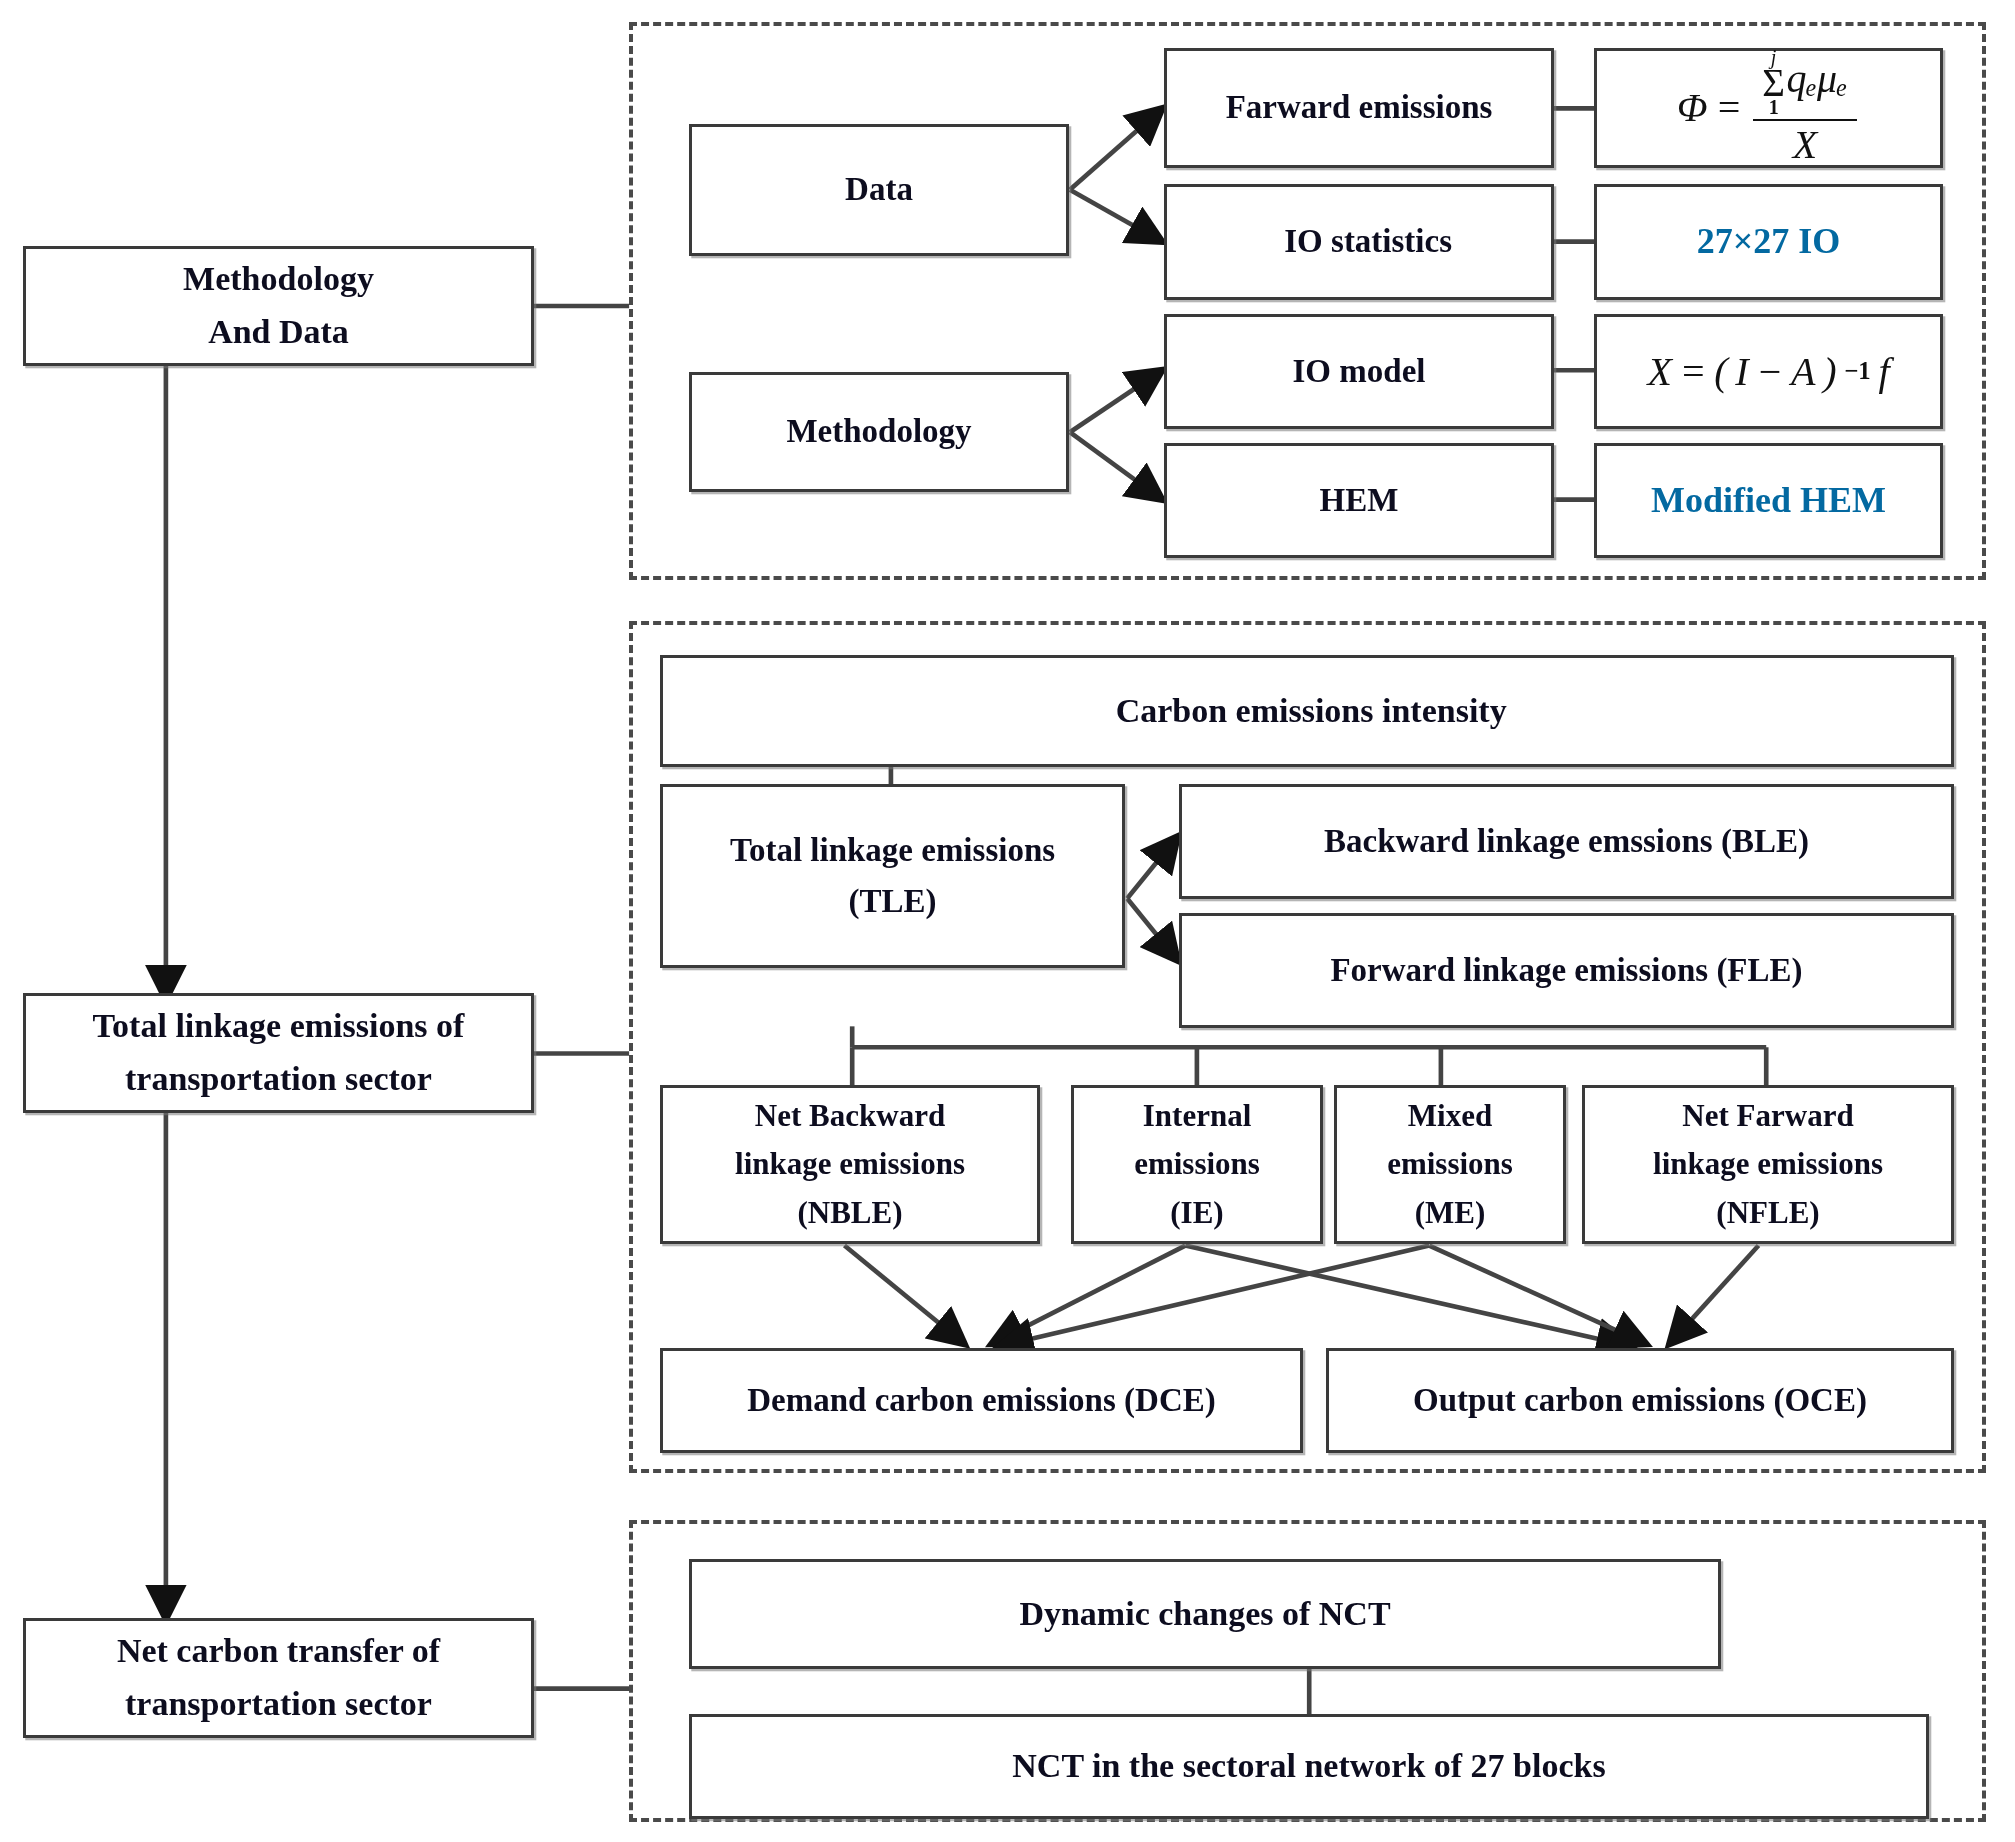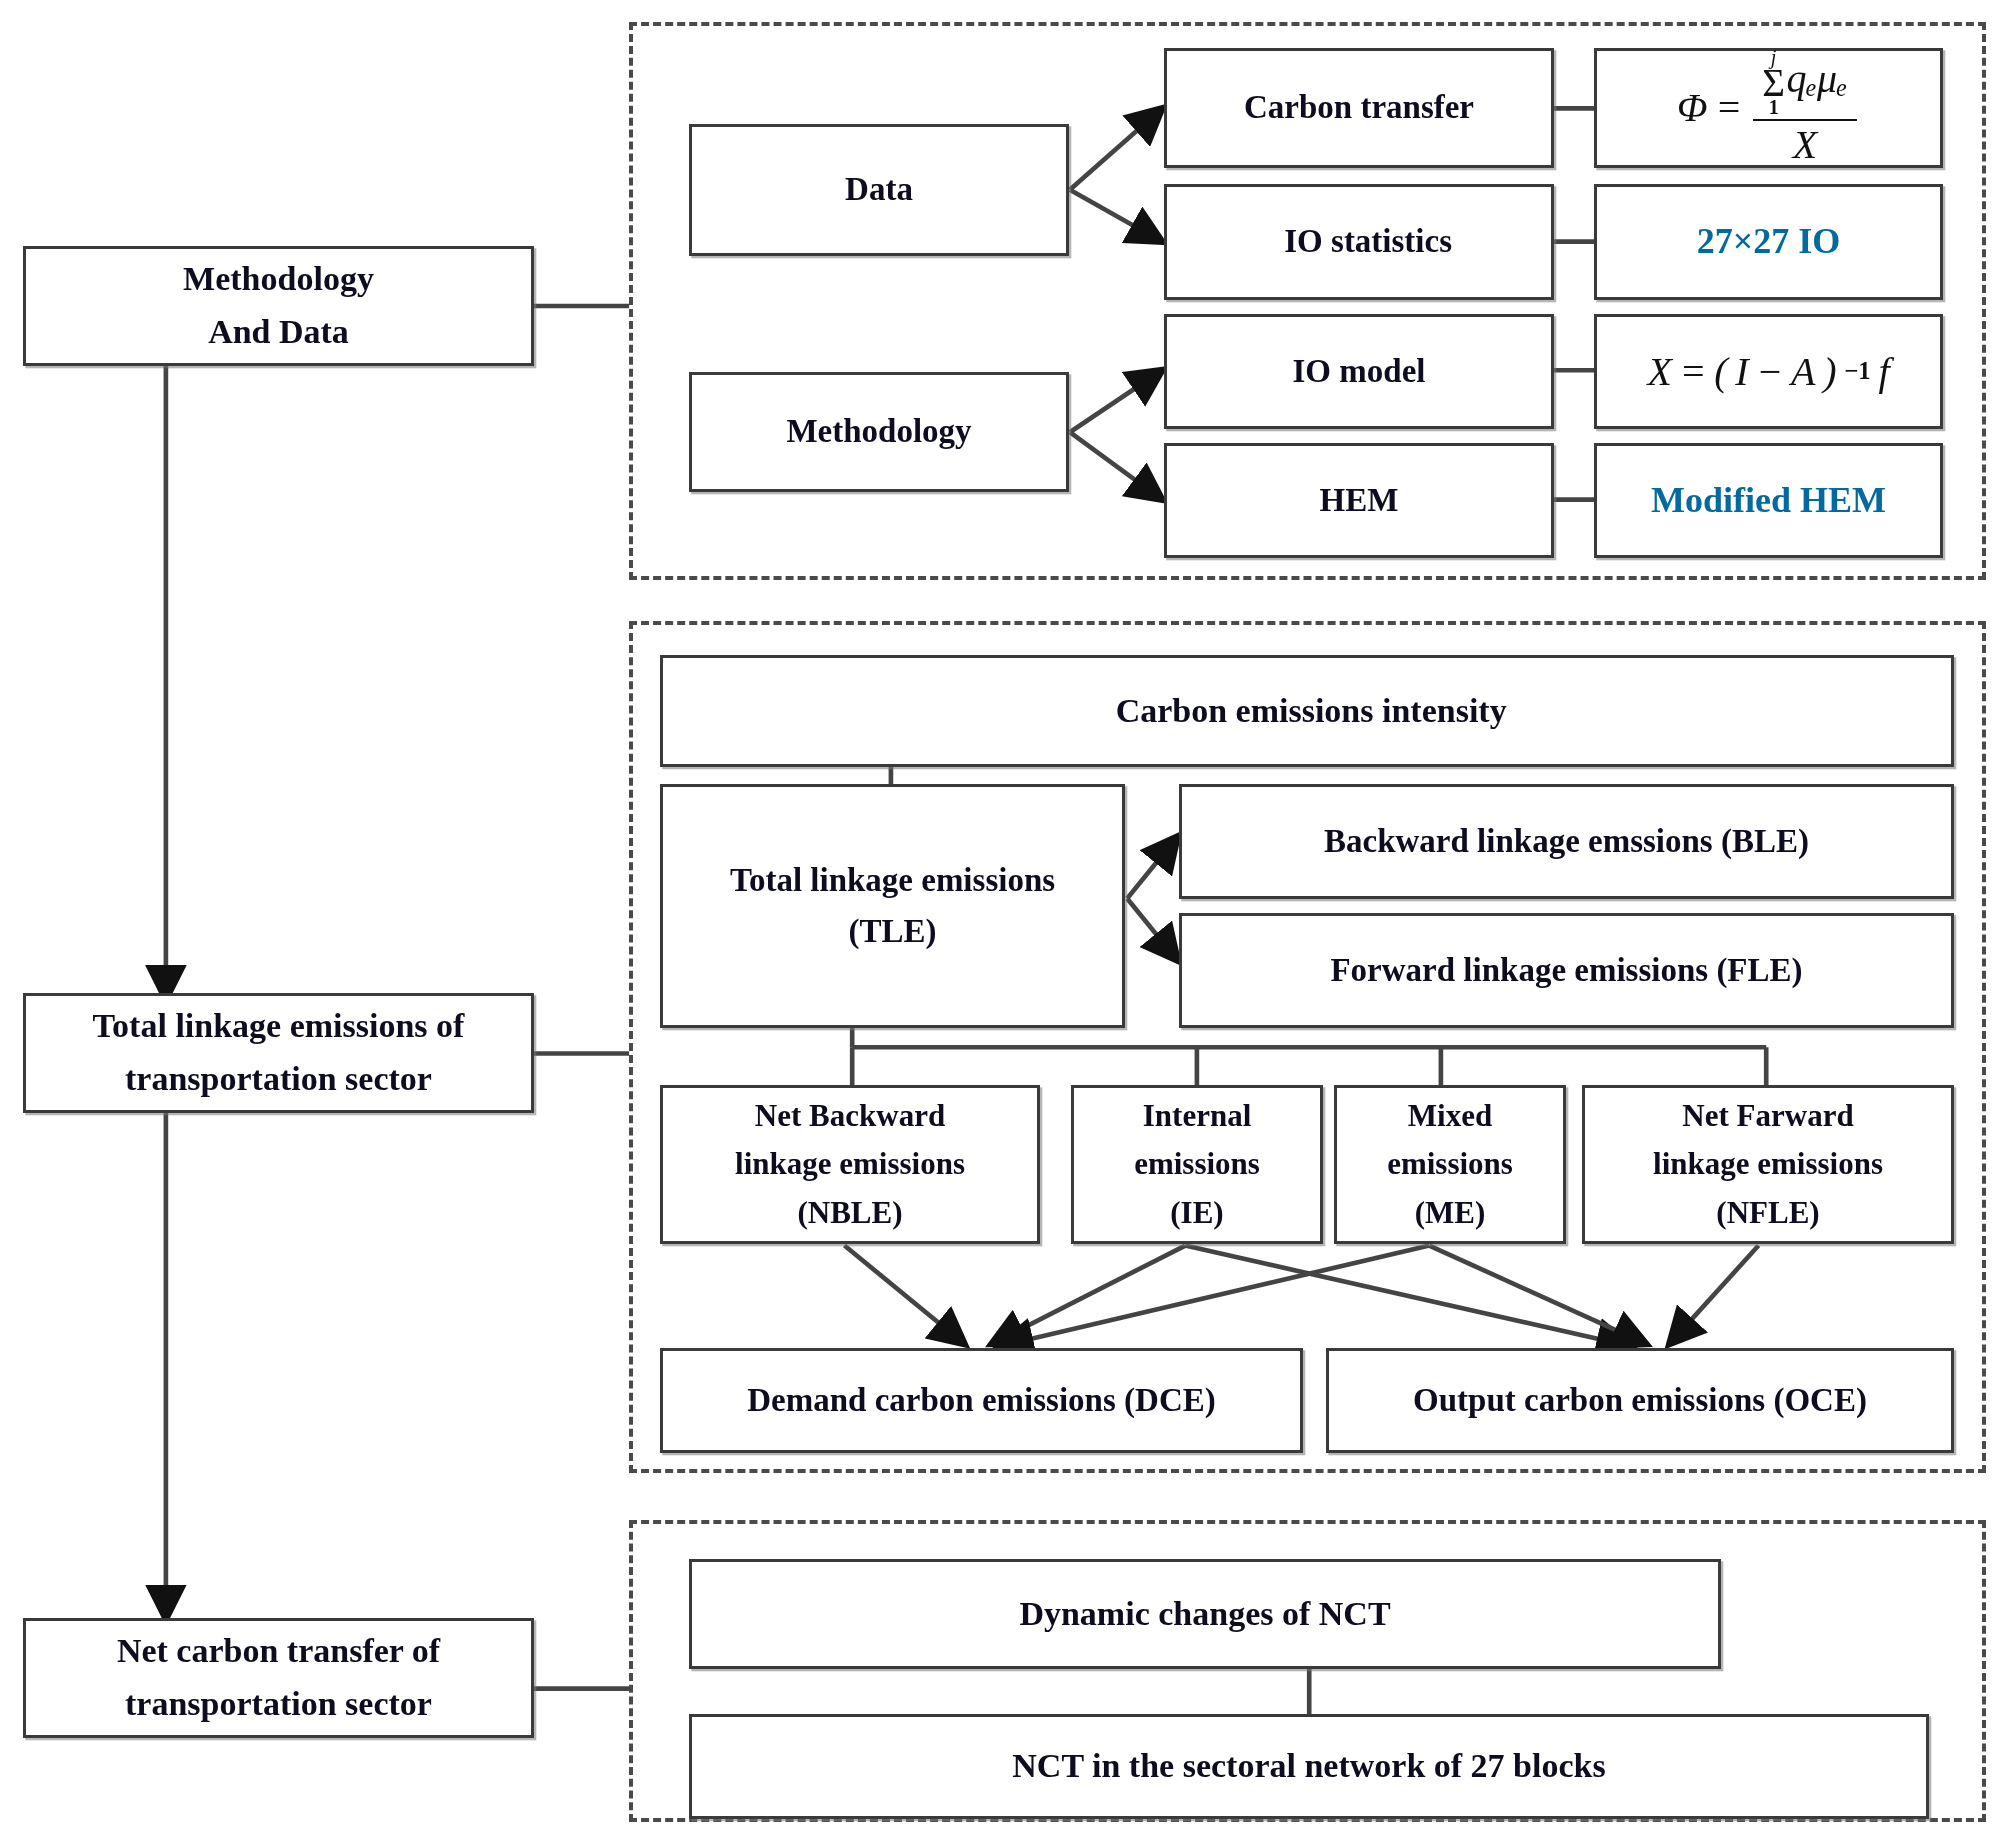--- a/index.html
+++ b/index.html
@@ -189,21 +189,21 @@
 
   <div class="node t-md" style="left:689px; top:124px; width:380px; height:132px;">
     <span>Data</span>
   </div>
 
   <div class="node t-md" style="left:689px; top:372px; width:380px; height:120px;">
     <span>Methodology</span>
   </div>
 
   <div class="node t-md" style="left:1164px; top:48px; width:390px; height:120px;">
-    <span>Carbon transfer</span>
+    <span>Farward emissions</span>
   </div>
 
   <div class="node t-md" style="left:1164px; top:184px; width:390px; height:116px;padding-left:26px;">
     <span>IO statistics</span>
   </div>
 
   <div class="node t-md" style="left:1164px; top:314px; width:390px; height:115px;">
     <span>IO model</span>
   </div>
 
@@ -249,21 +249,21 @@
   <div class="node" style="left:1594px; top:443px; width:349px; height:115px;">
     <span class="plain-bold">Modified HEM</span>
   </div>
 
   <div class="dashed-section" style="left:629px; top:621px; width:1357px; height:852px;"></div>
 
   <div class="node t-lg" style="left:660px; top:655px; width:1294px; height:112px;padding-left:16px;">
     <span>Carbon emissions intensity</span>
   </div>
 
-  <div class="node t-md" style="left:660px; top:784px; width:465px; height:244px;align-items:center;">
+  <div class="node t-md" style="left:660px; top:784px; width:465px; height:184px;align-items:center;">
     <div class="lines">
       <span>Total linkage emissions</span>
       <span>(TLE)</span>
     </div>
   </div>
 
   <div class="node t-md" style="left:1179px; top:784px; width:775px; height:115px;">
     <span>Backward linkage emssions (BLE)</span>
   </div>
 

